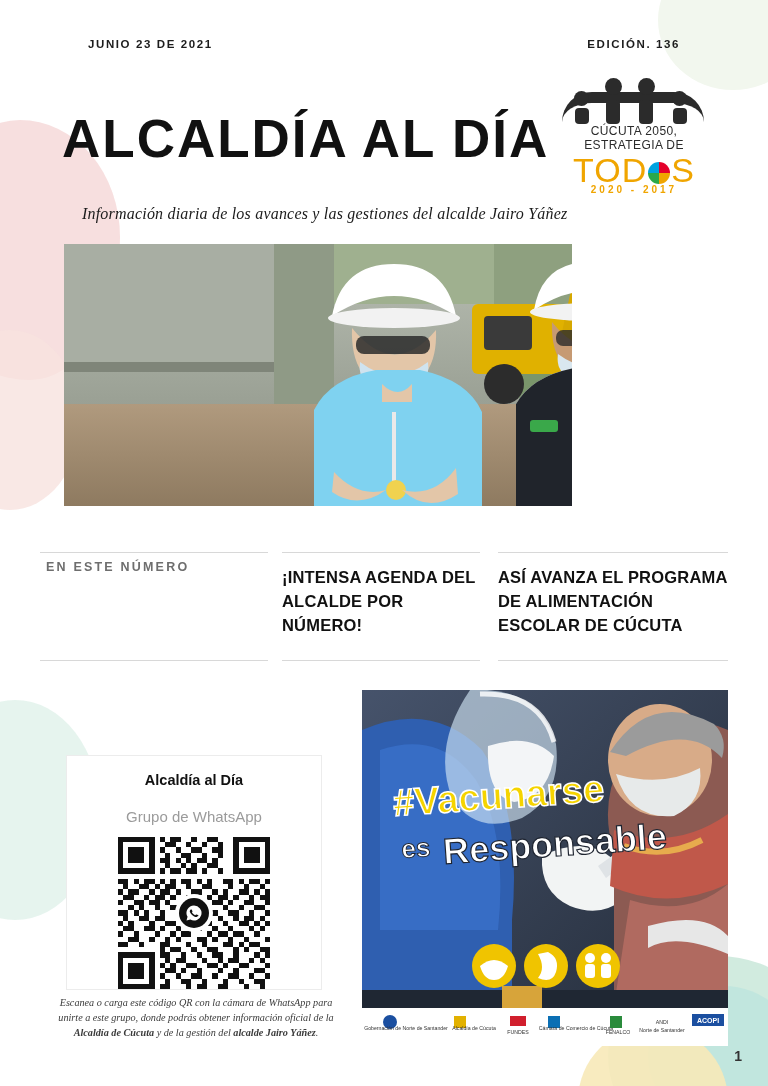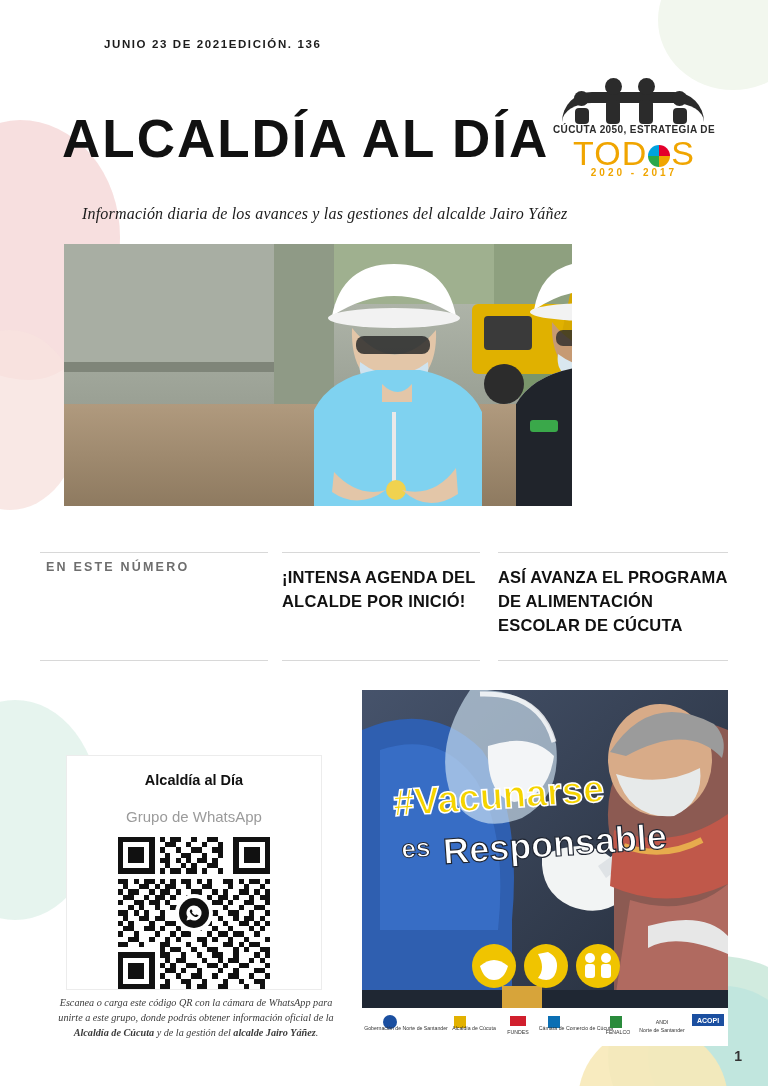--- a/index.html
+++ b/index.html
@@ -54,22 +54,22 @@
   }
 
   
   .content {
     position: absolute;
     left: 0; top: 0; width: 768px; height: 1086px;
   }
 
   
   .meta-row {
-    position: absolute; left: 104px; top: 38px; width: 592px;
-    display: flex; align-items: baseline;
+    position: absolute; left: 88px; top: 38px; width: 592px;
+    display: flex; justify-content: space-between; align-items: baseline;
   }
   .meta-row .meta {
     font-size: 11.5px; letter-spacing: 1.6px; color: #1c1c1c;
     font-weight: 600;
   }
 
   .title {
     position: absolute; left: 62px; top: 112px;
     font-size: 53px; line-height: 1;
     font-weight: 700; letter-spacing: 2px;
@@ -106,21 +106,21 @@
   .logo .h4 { left: 122px; top: 13px; }
   .logo .body {
     position: absolute; bottom: -2px; width: 14px; height: 22px;
     background: #2b2b2b; border-radius: 4px;
   }
   .logo .b1 { left: 25px; height: 16px;}
   .logo .b2 { left: 56px; height: 24px;}
   .logo .b3 { left: 89px; height: 24px;}
   .logo .b4 { left: 123px; height: 16px;}
   .logo .cta {
-    font-size: 10px; font-weight: 700; letter-spacing: .4px;
+    font-size: 12px; font-weight: 400; letter-spacing: .4px;
     color: #2b2b2b; margin-top: 2px;
   }
   .logo .todos {
     font-size: 34px; font-weight: 400; letter-spacing: 1px;
     color: #f0a500; line-height: 1; margin-top: 1px;
     position: relative; display: inline-block;
   }
   .logo .todos .o {
     display: inline-block; width: 22px; height: 22px; border-radius: 50%;
     background: conic-gradient(#e4002b 0 25%, #f0a500 0 50%, #2aa84a 0 75%, #00a3e0 0 100%);
@@ -310,21 +310,21 @@
           <rect x="466" y="176" width="28" height="12" rx="3" fill="#3aa84a"></rect>
         </g>
       </svg>
     </div>
 
     <div class="section-label">EN ESTE NÚMERO</div>
     <div class="rule r-top-1"></div>
     <div class="rule r-top-2"></div>
     <div class="rule r-top-3"></div>
 
-    <div class="headline hl-2">¡INTENSA AGENDA DEL ALCALDE POR INICIÓ!</div>
+    <div class="headline hl-2">¡INTENSA AGENDA DEL ALCALDE POR NÚMERO!</div>
     <div class="headline hl-3">ASÍ AVANZA EL PROGRAMA DE ALIMENTACIÓN ESCOLAR DE CÚCUTA</div>
 
     <div class="rule r-bot-1"></div>
     <div class="rule r-bot-2"></div>
     <div class="rule r-bot-3"></div>
 
 
     <div class="card">
       <div class="card-title">Alcaldía al Día</div>
       <div class="card-sub">Grupo de WhatsApp</div>

